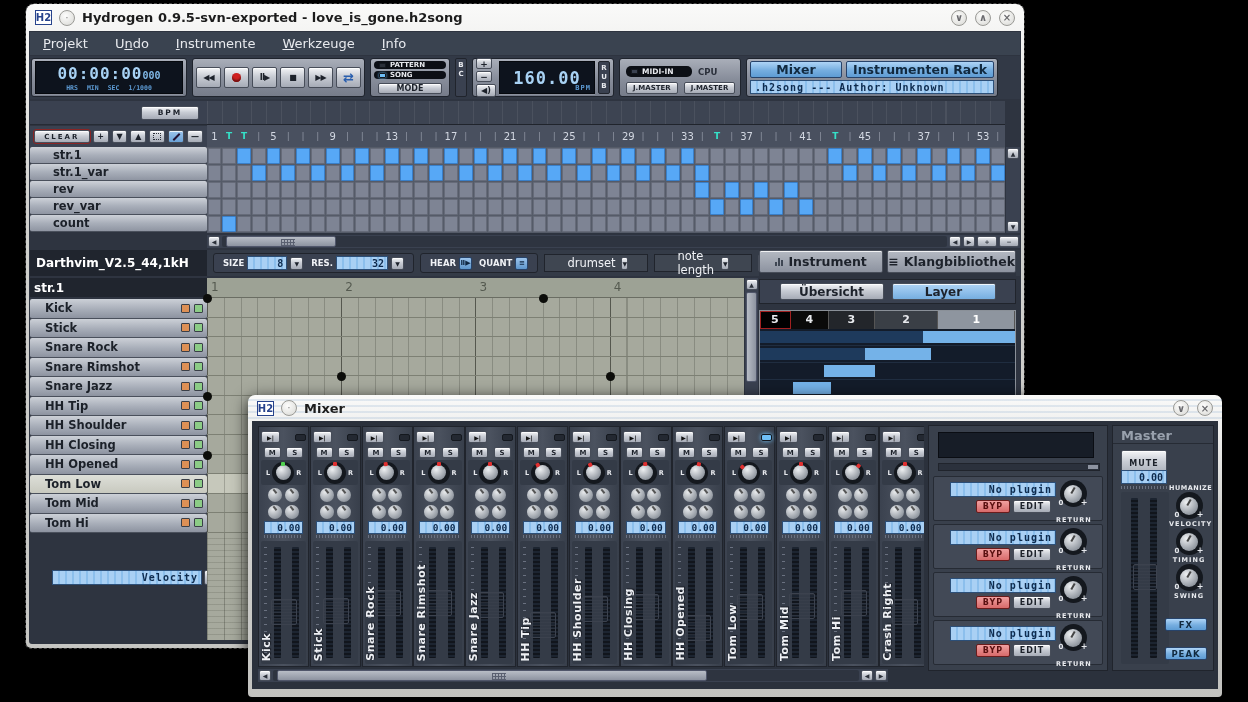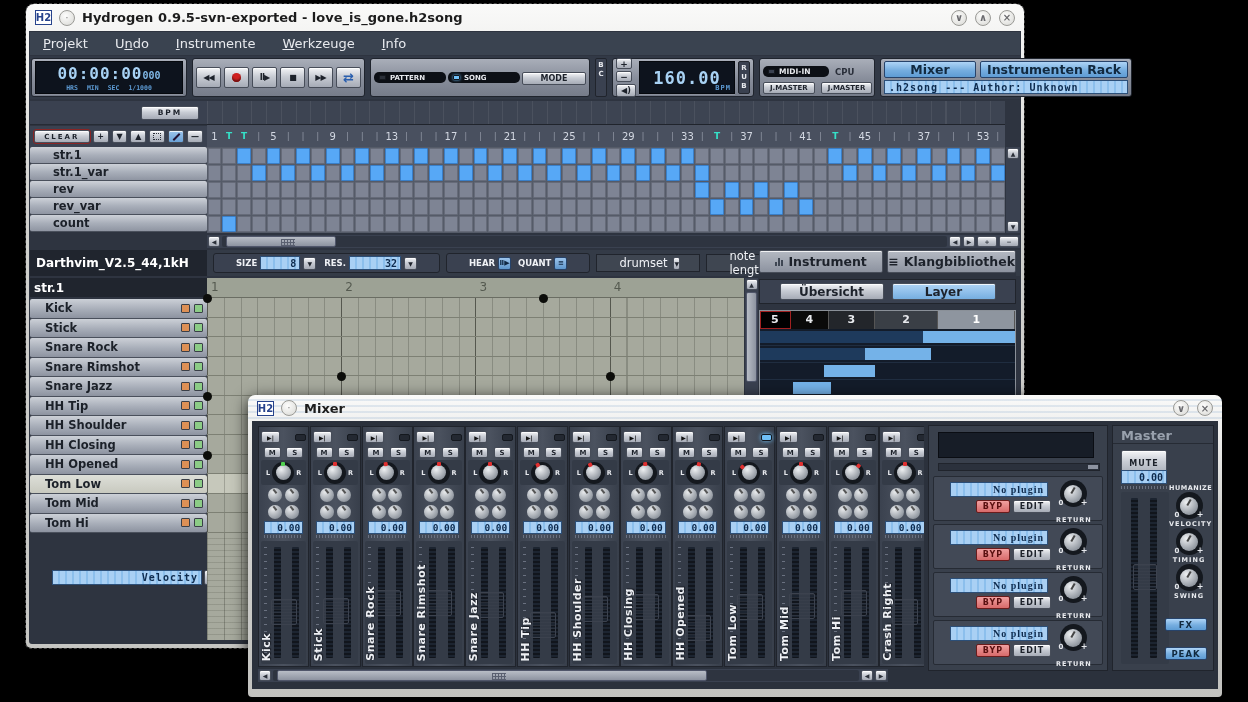--- a/index.html
+++ b/index.html
@@ -134,21 +134,21 @@
     background:repeating-linear-gradient(90deg,#5a6070 0 1px,transparent 1px 3px),
                repeating-linear-gradient(180deg,#5a6070 0 1px,transparent 1px 3px); }
   .zoomgrp { display:flex; gap:2px; }
 
   
   .pe-header { position:absolute; left:4px; top:246px; width:990px; height:26px;
     background:#343b47; display:flex; align-items:center; gap:6px; }
   .drumkit-lab { width:177px; height:100%; background:#20252e; color:#fff;
     font-size:12px; font-weight:bold; display:flex; align-items:center; padding-left:6px; }
   .hdr-grp { display:flex; align-items:center; gap:3px; background:#3a4150;
-    border:1px solid #20242c; border-radius:3px; padding:2px 22px; height:20px; }
+    border:1px solid #20242c; border-radius:3px; padding:2px 9px; height:20px; }
   .hdr-lab { color:#f0f2f6; font-size:8.5px; font-weight:bold; }
   .hdr-lcd { height:14px; font-size:10px; display:flex; align-items:center;
     justify-content:flex-end; padding:0 3px; }
   .dd-btn { width:13px; height:13px; font-size:6px; }
   .ico-sq { width:13px; height:13px; background:linear-gradient(180deg,#9cc4ec,#5e96cc);
     border:1px solid #27436a; border-radius:2px; display:flex; align-items:center;
     justify-content:center; font-size:7px; color:#0f2742; font-weight:bold; }
   .dd-dark { height:18px; background:#3f4651; border:1px solid #20242c; color:#f0f2f6;
     font-size:11.5px; display:flex; align-items:center; padding:0 22px; gap:6px; }
   .piano-btn { height:18px; padding:0 9px; font-size:12px; }
@@ -280,23 +280,23 @@
     background:#39404c; border:1px solid #20242c; }
   .fx-toplcd { position:absolute; left:9px; top:6px; width:156px; height:26px;
     background:#171d27; border:1px solid #0a0d13; }
   .fx-groove { position:absolute; left:9px; top:37px; width:162px; height:8px;
     background:#2b313c; border:1px solid #20242c; }
   .fx-groove i { position:absolute; right:1px; top:1px; width:10px; height:4px;
     background:#8d93a0; display:block; }
   .fx-slots { position:absolute; left:4px; top:50px; width:170px; }
   .fx-slot { height:45px; margin-bottom:3px; background:#424956; border:1px solid #262b34;
     border-radius:2px; position:relative; }
-  .fx-lcd { position:absolute; left:16px; top:5px; width:98px; height:15px;
+  .fx-lcd { position:absolute; left:16px; top:5px; width:106px; height:15px;
     font-size:10px; display:flex; align-items:center; justify-content:flex-end;
-    padding:0 3px; letter-spacing:1px;font-family:Liberation Serif, serif; }
+    padding:0 3px; letter-spacing:1px; }
   .byp-btn { position:absolute; left:42px; top:23px; width:34px; height:13px;
     background:linear-gradient(180deg,#f0a0a0,#d86a6a); border:1px solid #6a1c1c;
     color:#5a1010; font-size:8px; font-weight:bold; display:flex; align-items:center;
     justify-content:center; border-radius:2px; letter-spacing:1px; }
   .edit-btn { position:absolute; left:79px; top:23px; width:38px; height:13px;
     font-size:8px; letter-spacing:1px; }
   .ret-knob { position:absolute; right:12px; top:3px; width:34px; text-align:center; }
   .rk-ring { width:27px; height:27px; border-radius:50%; background:#14181e;
     margin:0 auto; display:flex; align-items:center; justify-content:center; position:relative; }
   .rk-knob { width:18px; height:18px; border-radius:50%;
@@ -368,21 +368,21 @@
       <div class="tb-panel">
         <span class="btn t-btn">◀◀</span>
         <span class="btn t-btn">
             <i class="rec"></i>
           </span>
         <span class="btn t-btn">Ⅱ▶</span>
         <span class="btn t-btn">■</span>
         <span class="btn t-btn">▶▶</span>
         <span class="btn t-btn loop">⇄</span>
       </div>
-      <div class="tb-panel" style="flex-direction:row; gap:2px;">
+      <div class="tb-panel" style="flex-direction:column; gap:2px;">
         <div class="mode-led">
             <span class="led"></span>
             <span>PATTERN</span>
           </div>
         <div class="mode-led">
             <span class="led on"></span>
             <span>SONG</span>
           </div>
         <span class="btn mode-btn">MODE</span>
       </div>

